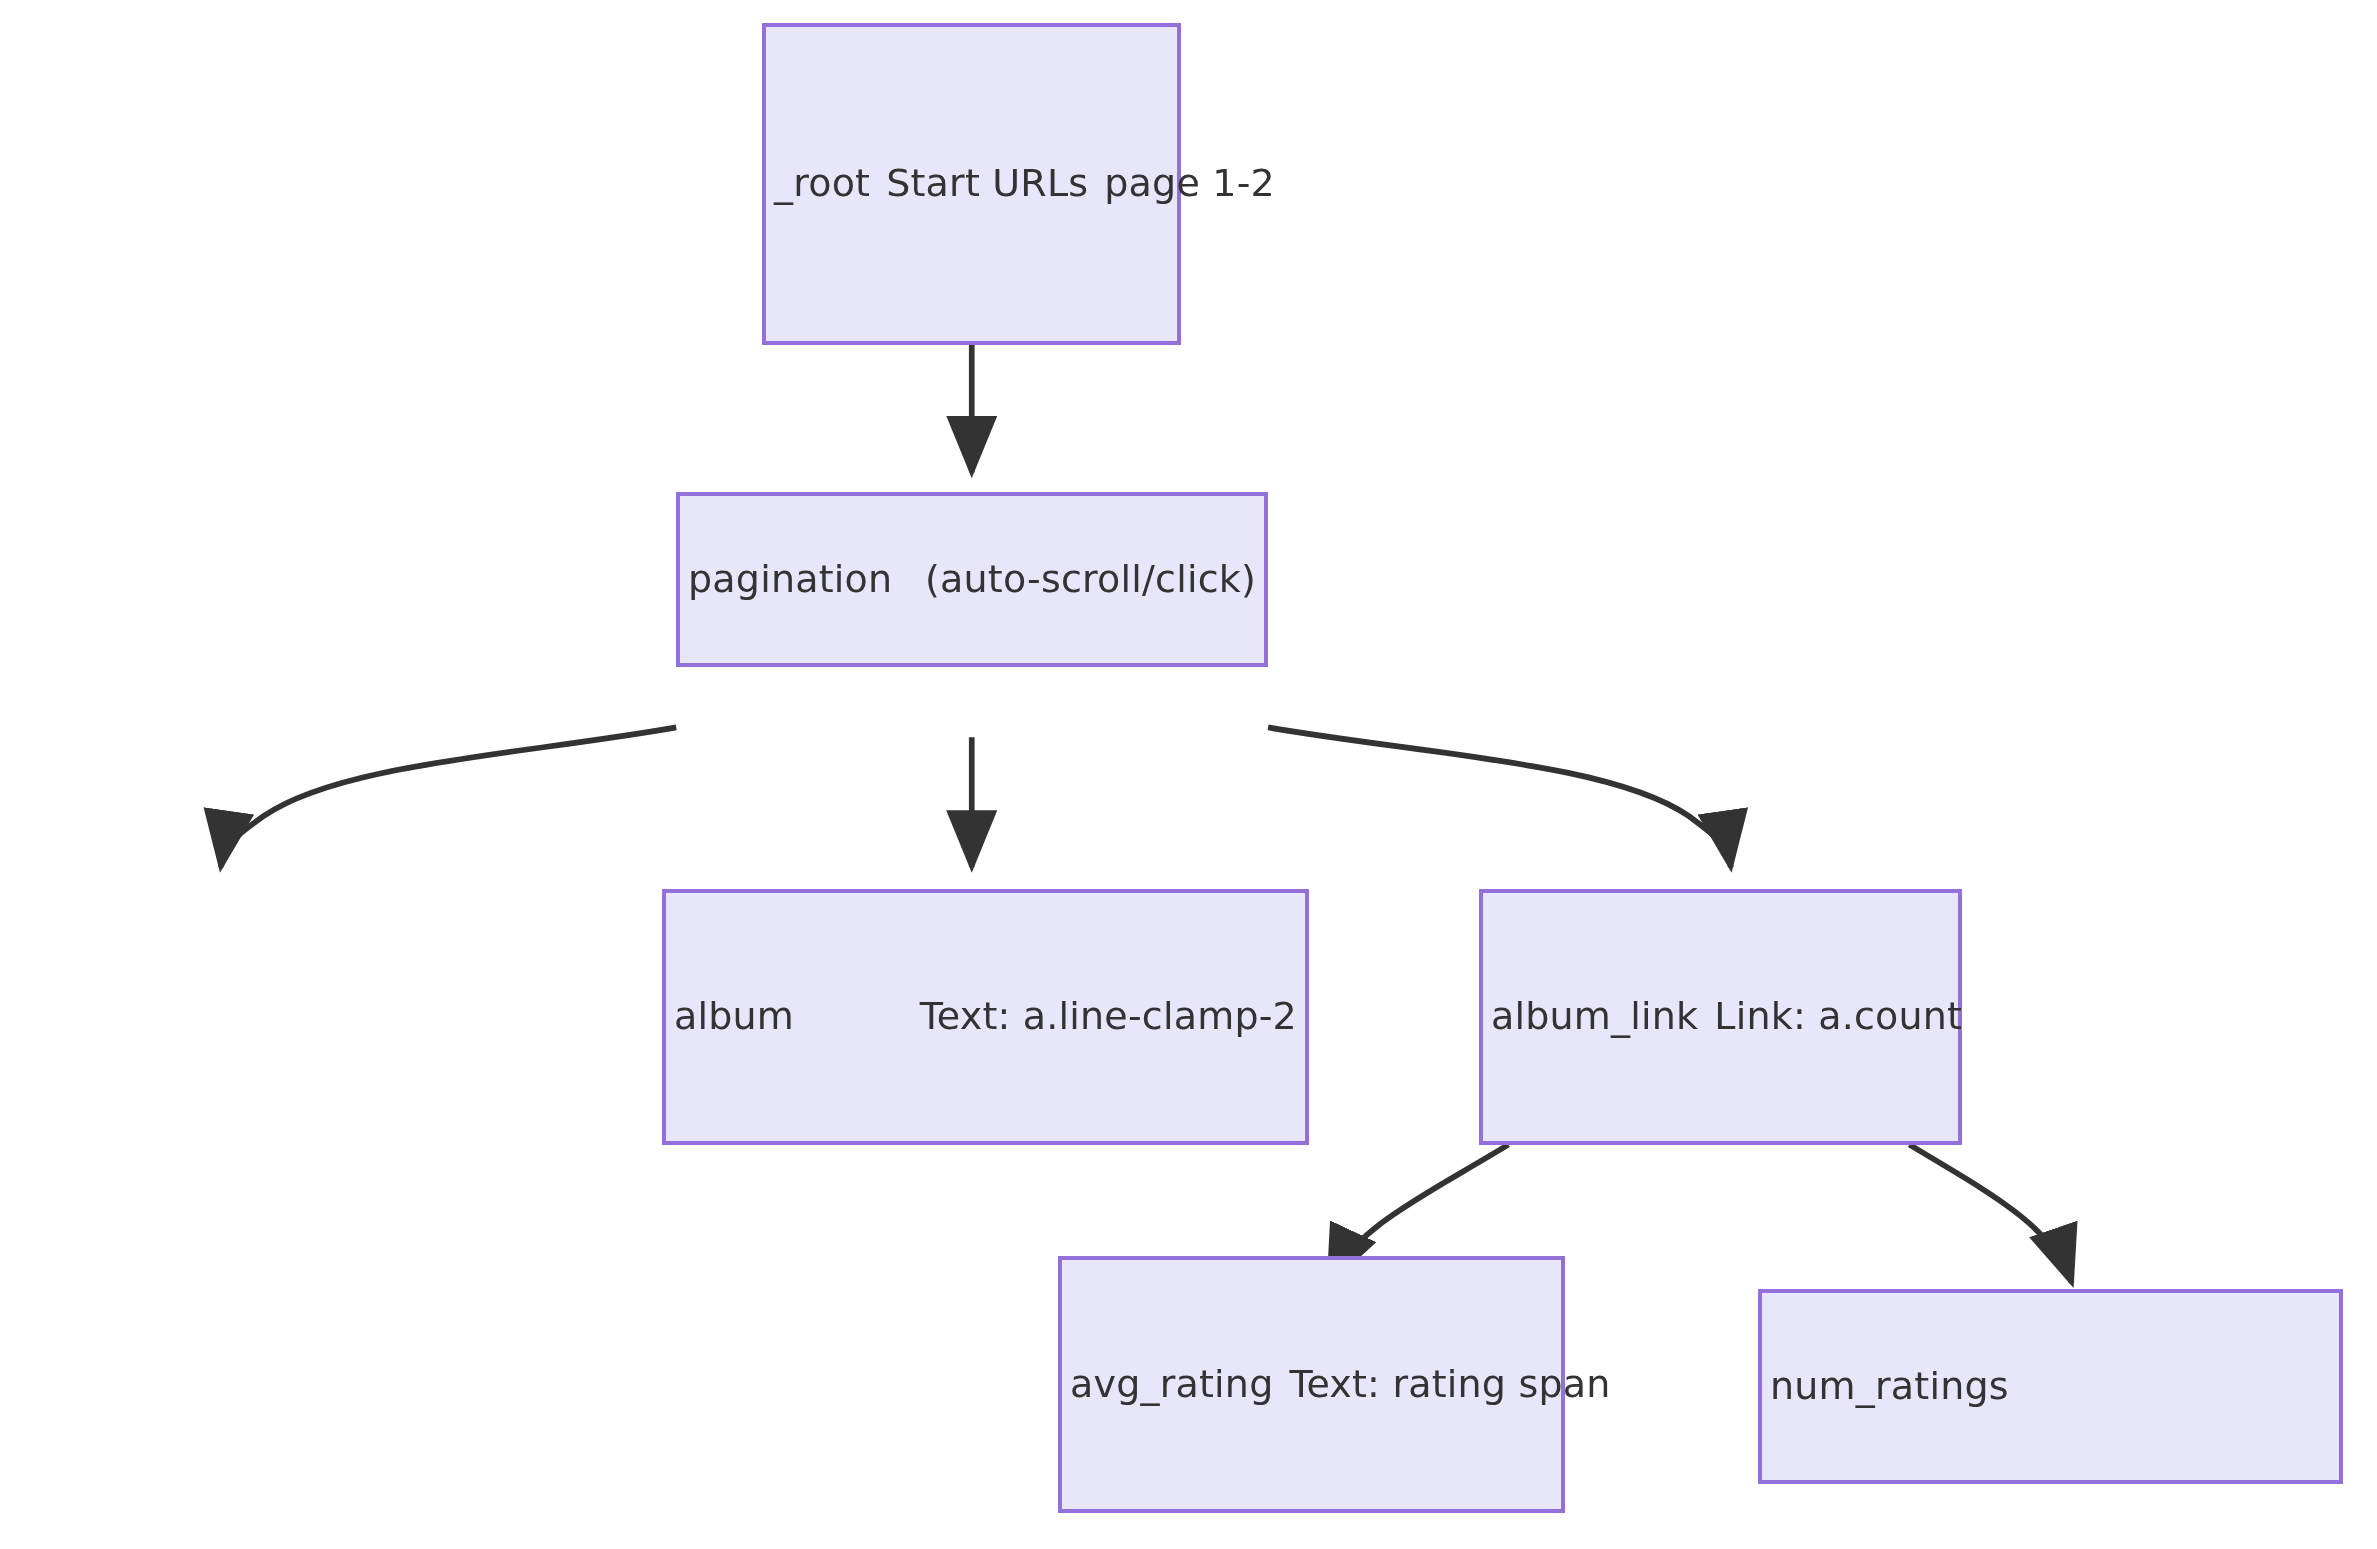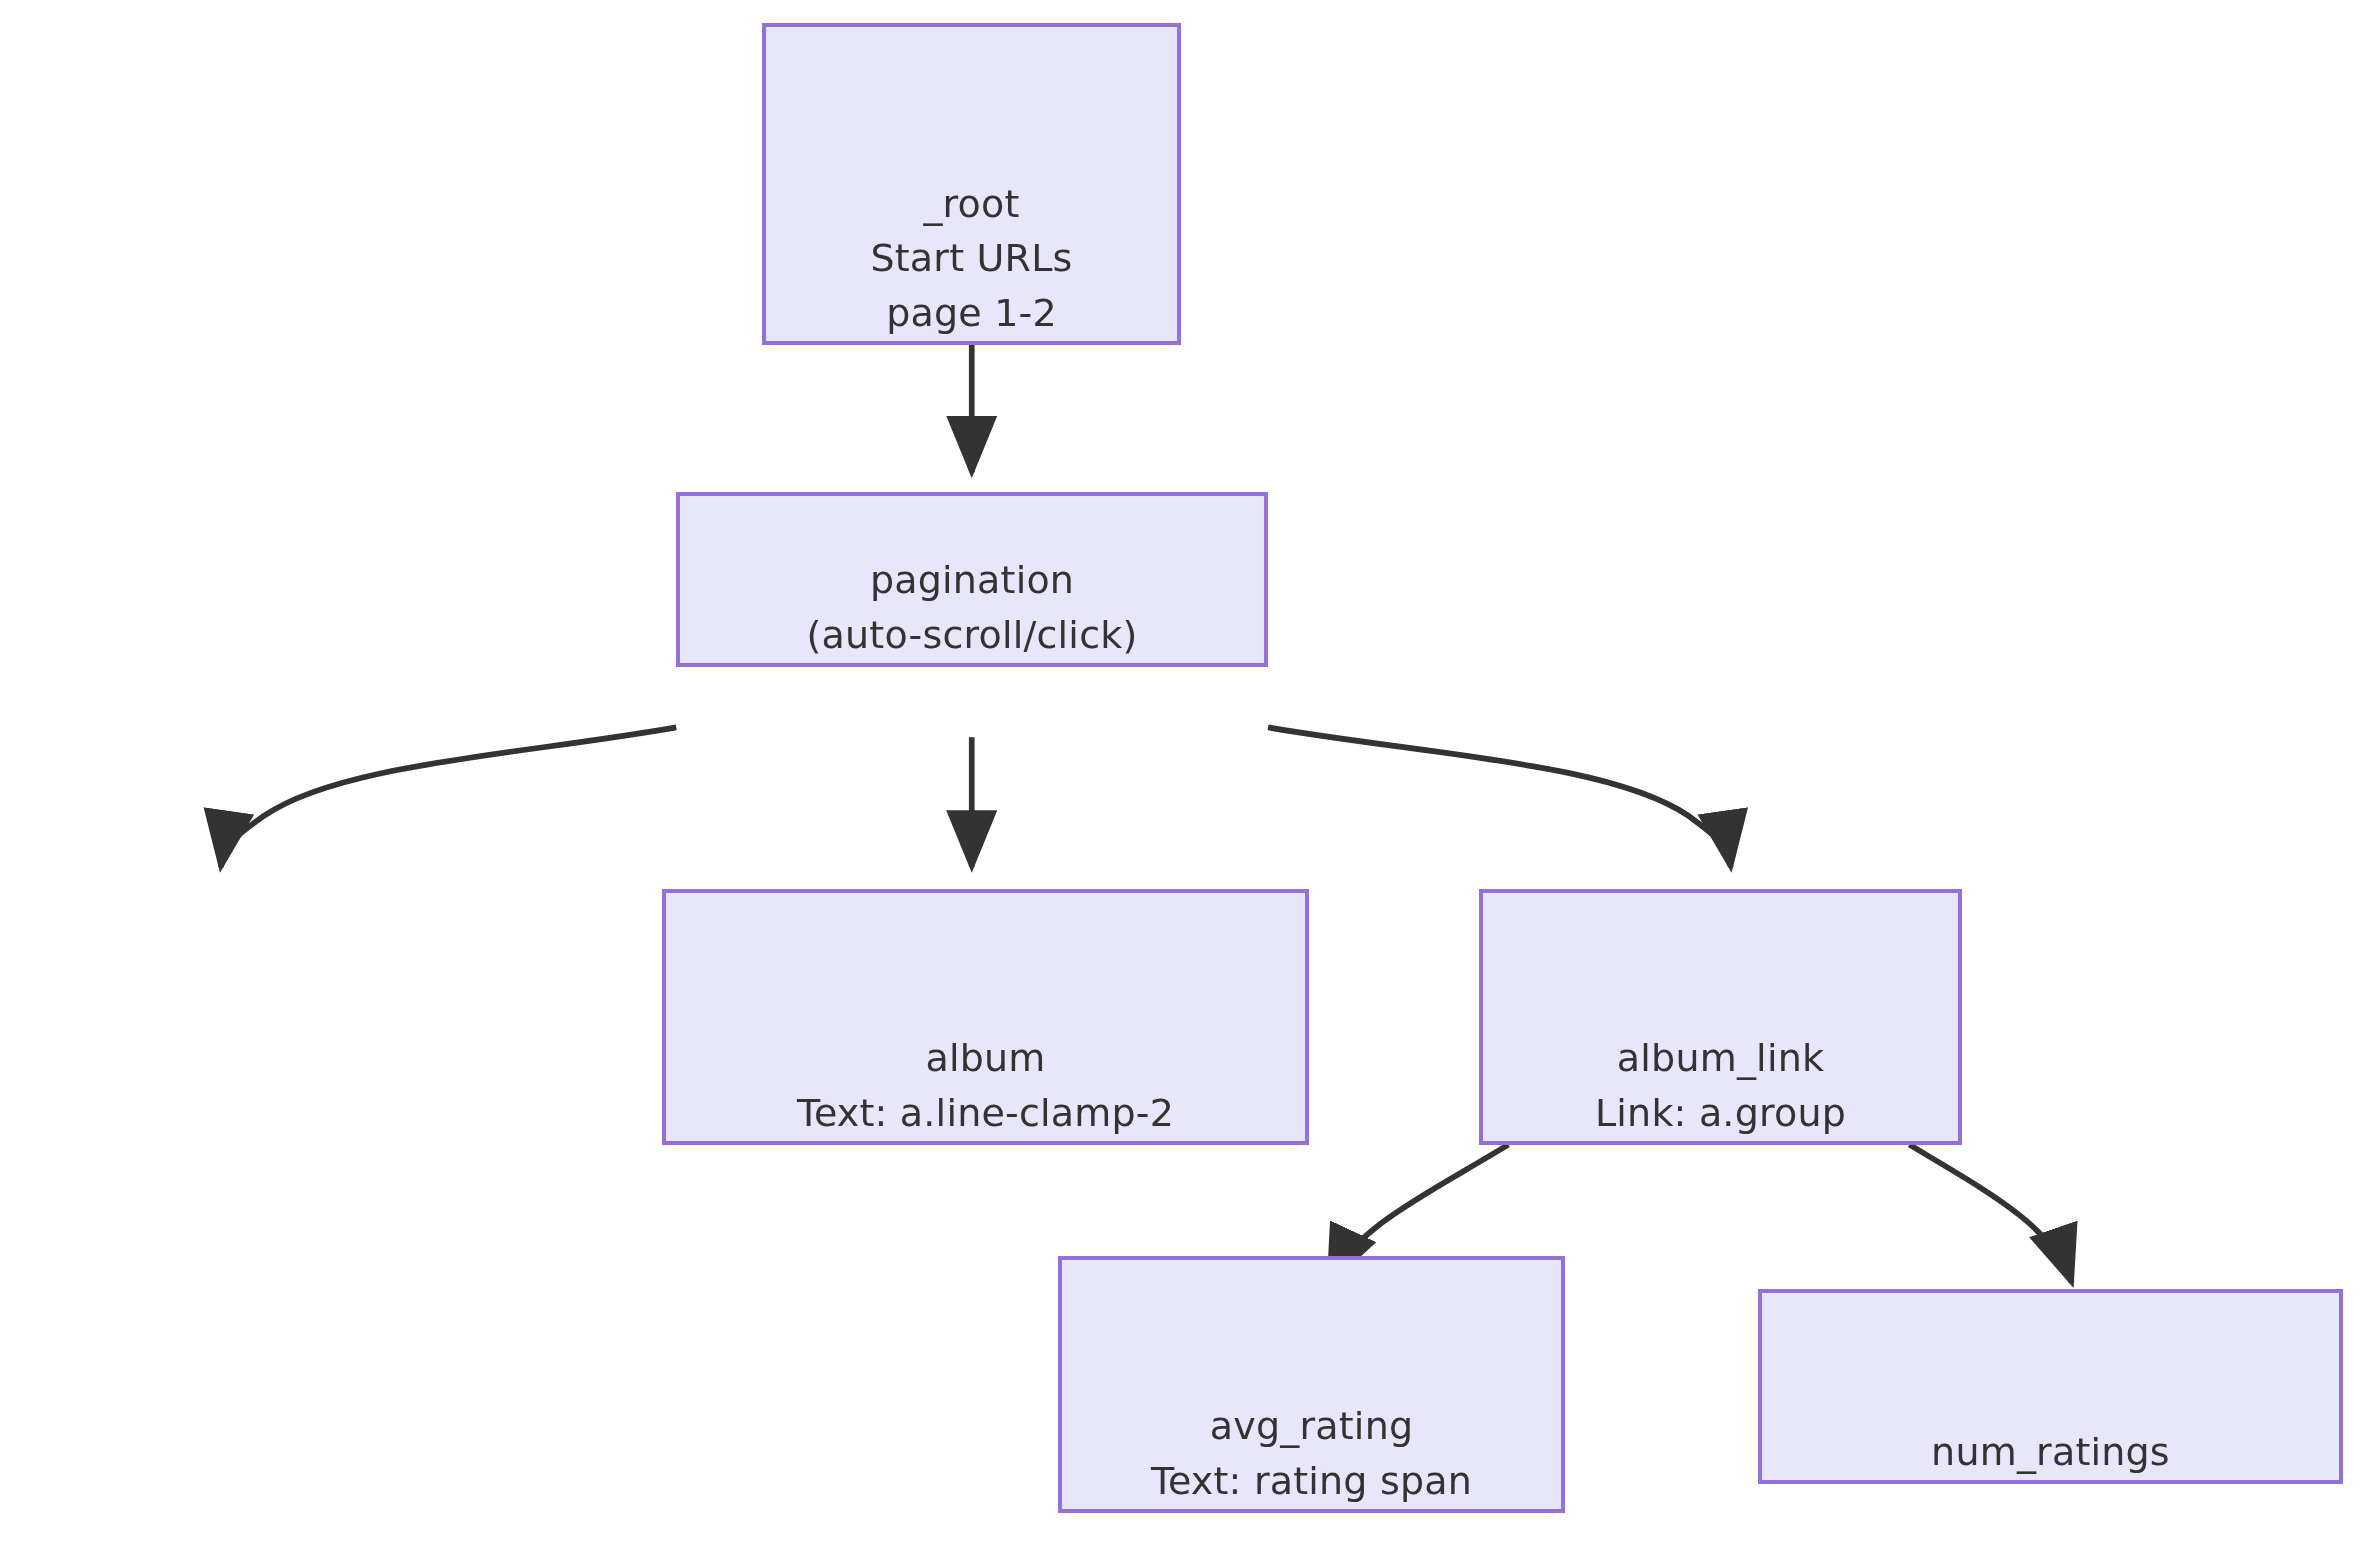--- a/index.html
+++ b/index.html
@@ -22,23 +22,22 @@
     width: 2377px;
     height: 1549px;
     pointer-events: none;
   }
   .node {
     position: absolute;
     box-sizing: border-box;
     background: #e8e6fb;
     border: 4px solid #9370db;
     display: flex;
-    flex-direction: column;
     align-items: center;
-    justify-content: flex-end;
+    justify-content: space-between;
     color: #333333;
     font-size: 38px;
     line-height: 1.05;
     text-align: center;
     letter-spacing: 0.2px;
   }
   .node .nl {
     display: block;
     padding: 7.3px 8px;
     white-space: nowrap;
@@ -89,21 +88,21 @@
   </div>
 
 
   <div class="node" id="node-album">
     <span class="nl">album</span>
     <span class="nl">Text: a.line-clamp-2</span>
   </div>
 
   <div class="node" id="node-album-link">
     <span class="nl">album_link</span>
-    <span class="nl">Link: a.group</span>
+    <span class="nl">Link: a.count</span>
   </div>
 
   <div class="node" id="node-avg-rating">
     <span class="nl">avg_rating</span>
     <span class="nl">Text: rating span</span>
   </div>
 
   <div class="node" id="node-num-ratings">
     <span class="nl">num_ratings</span>
   </div>

